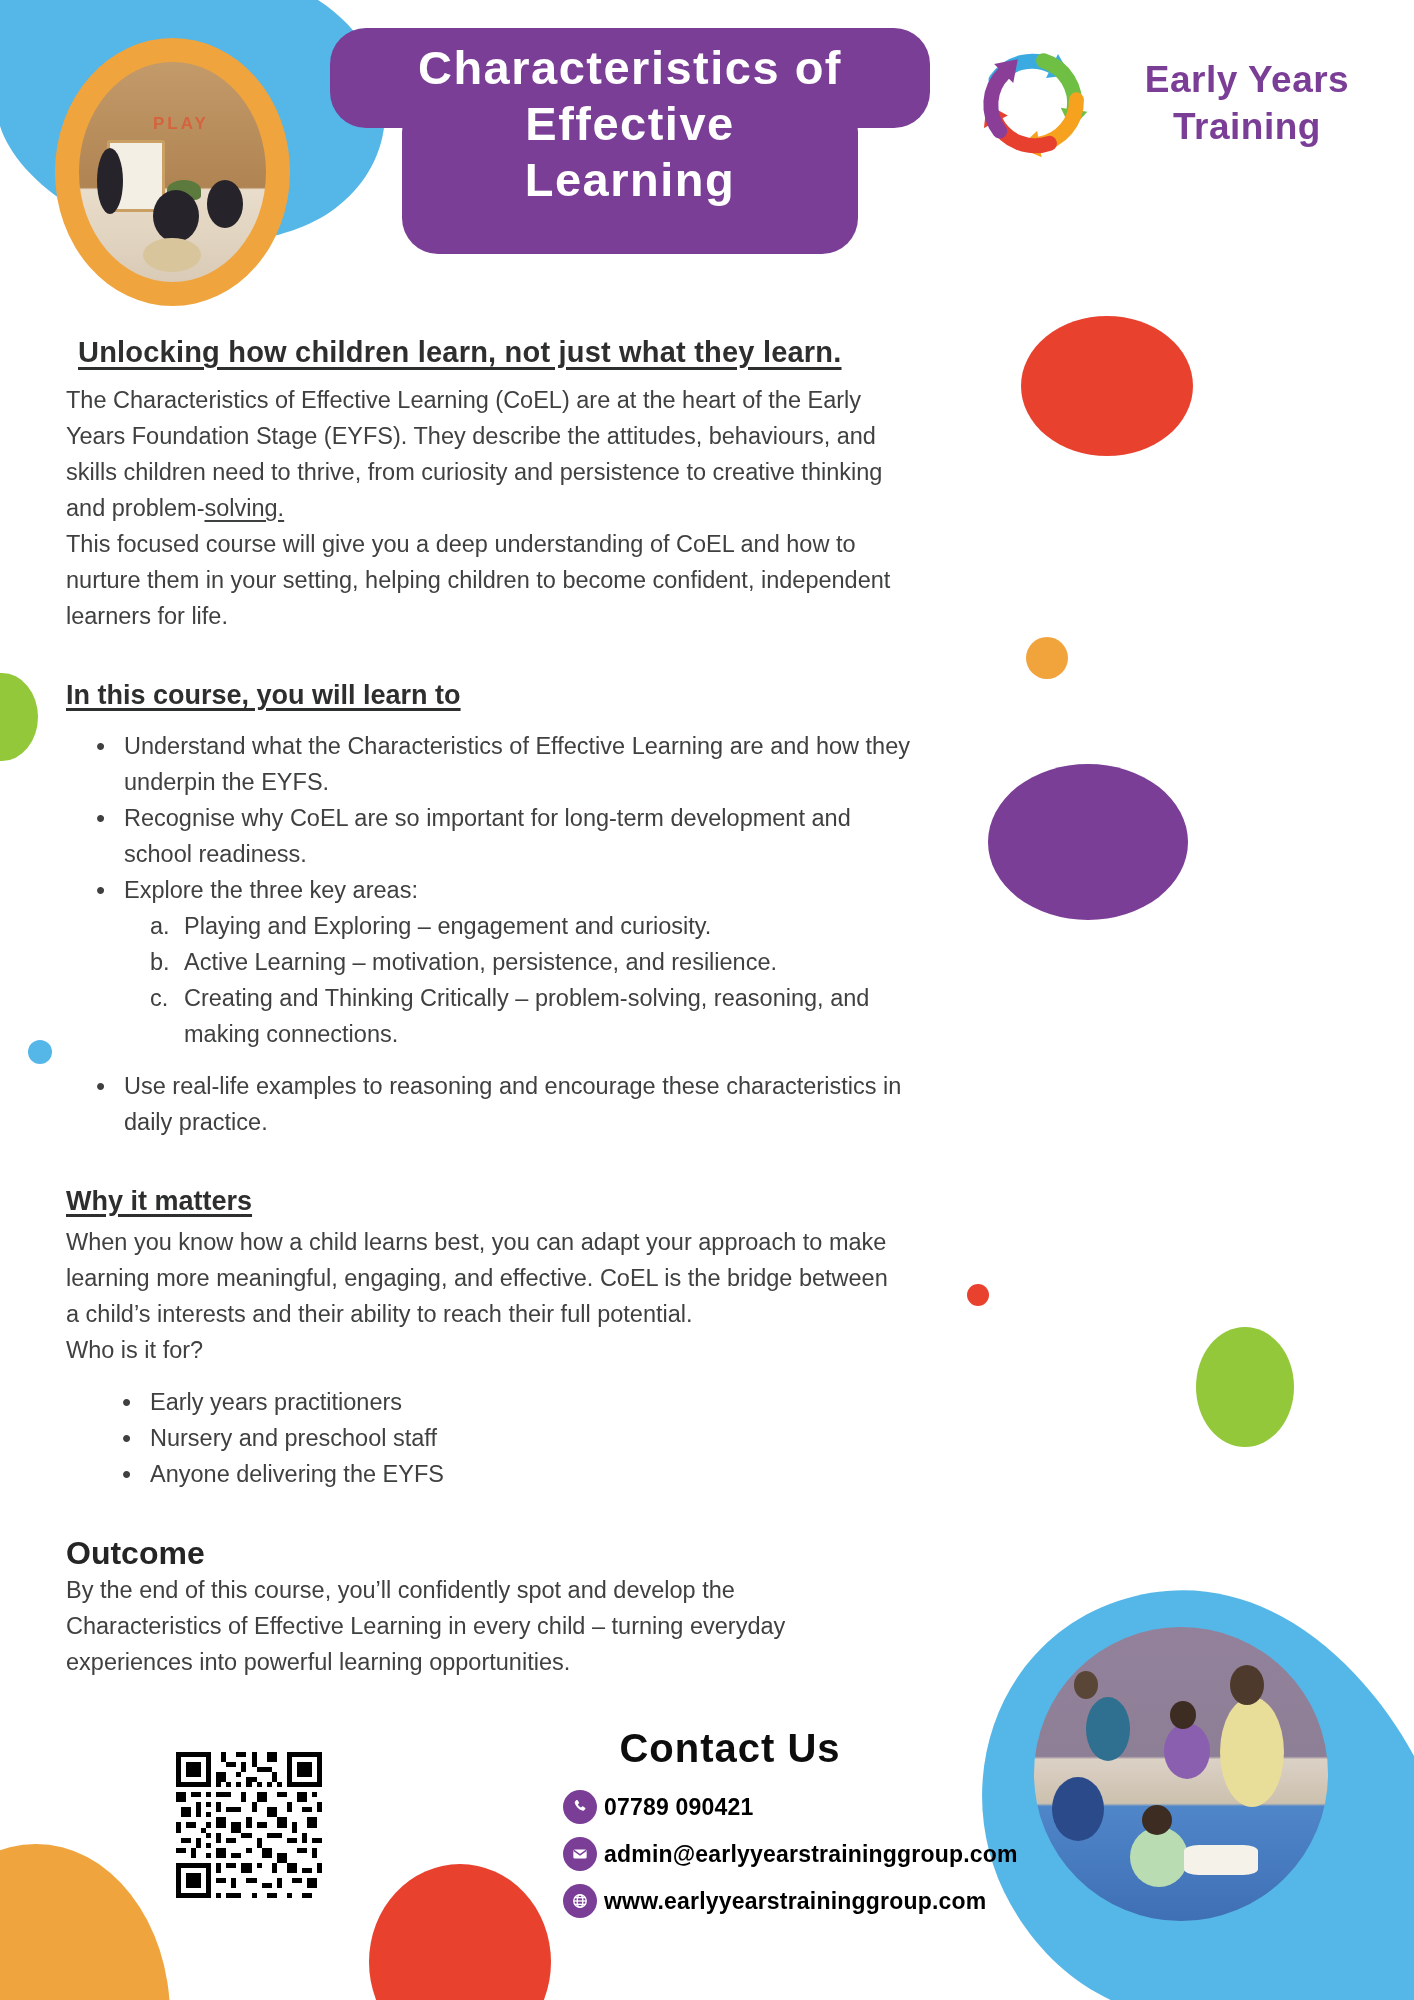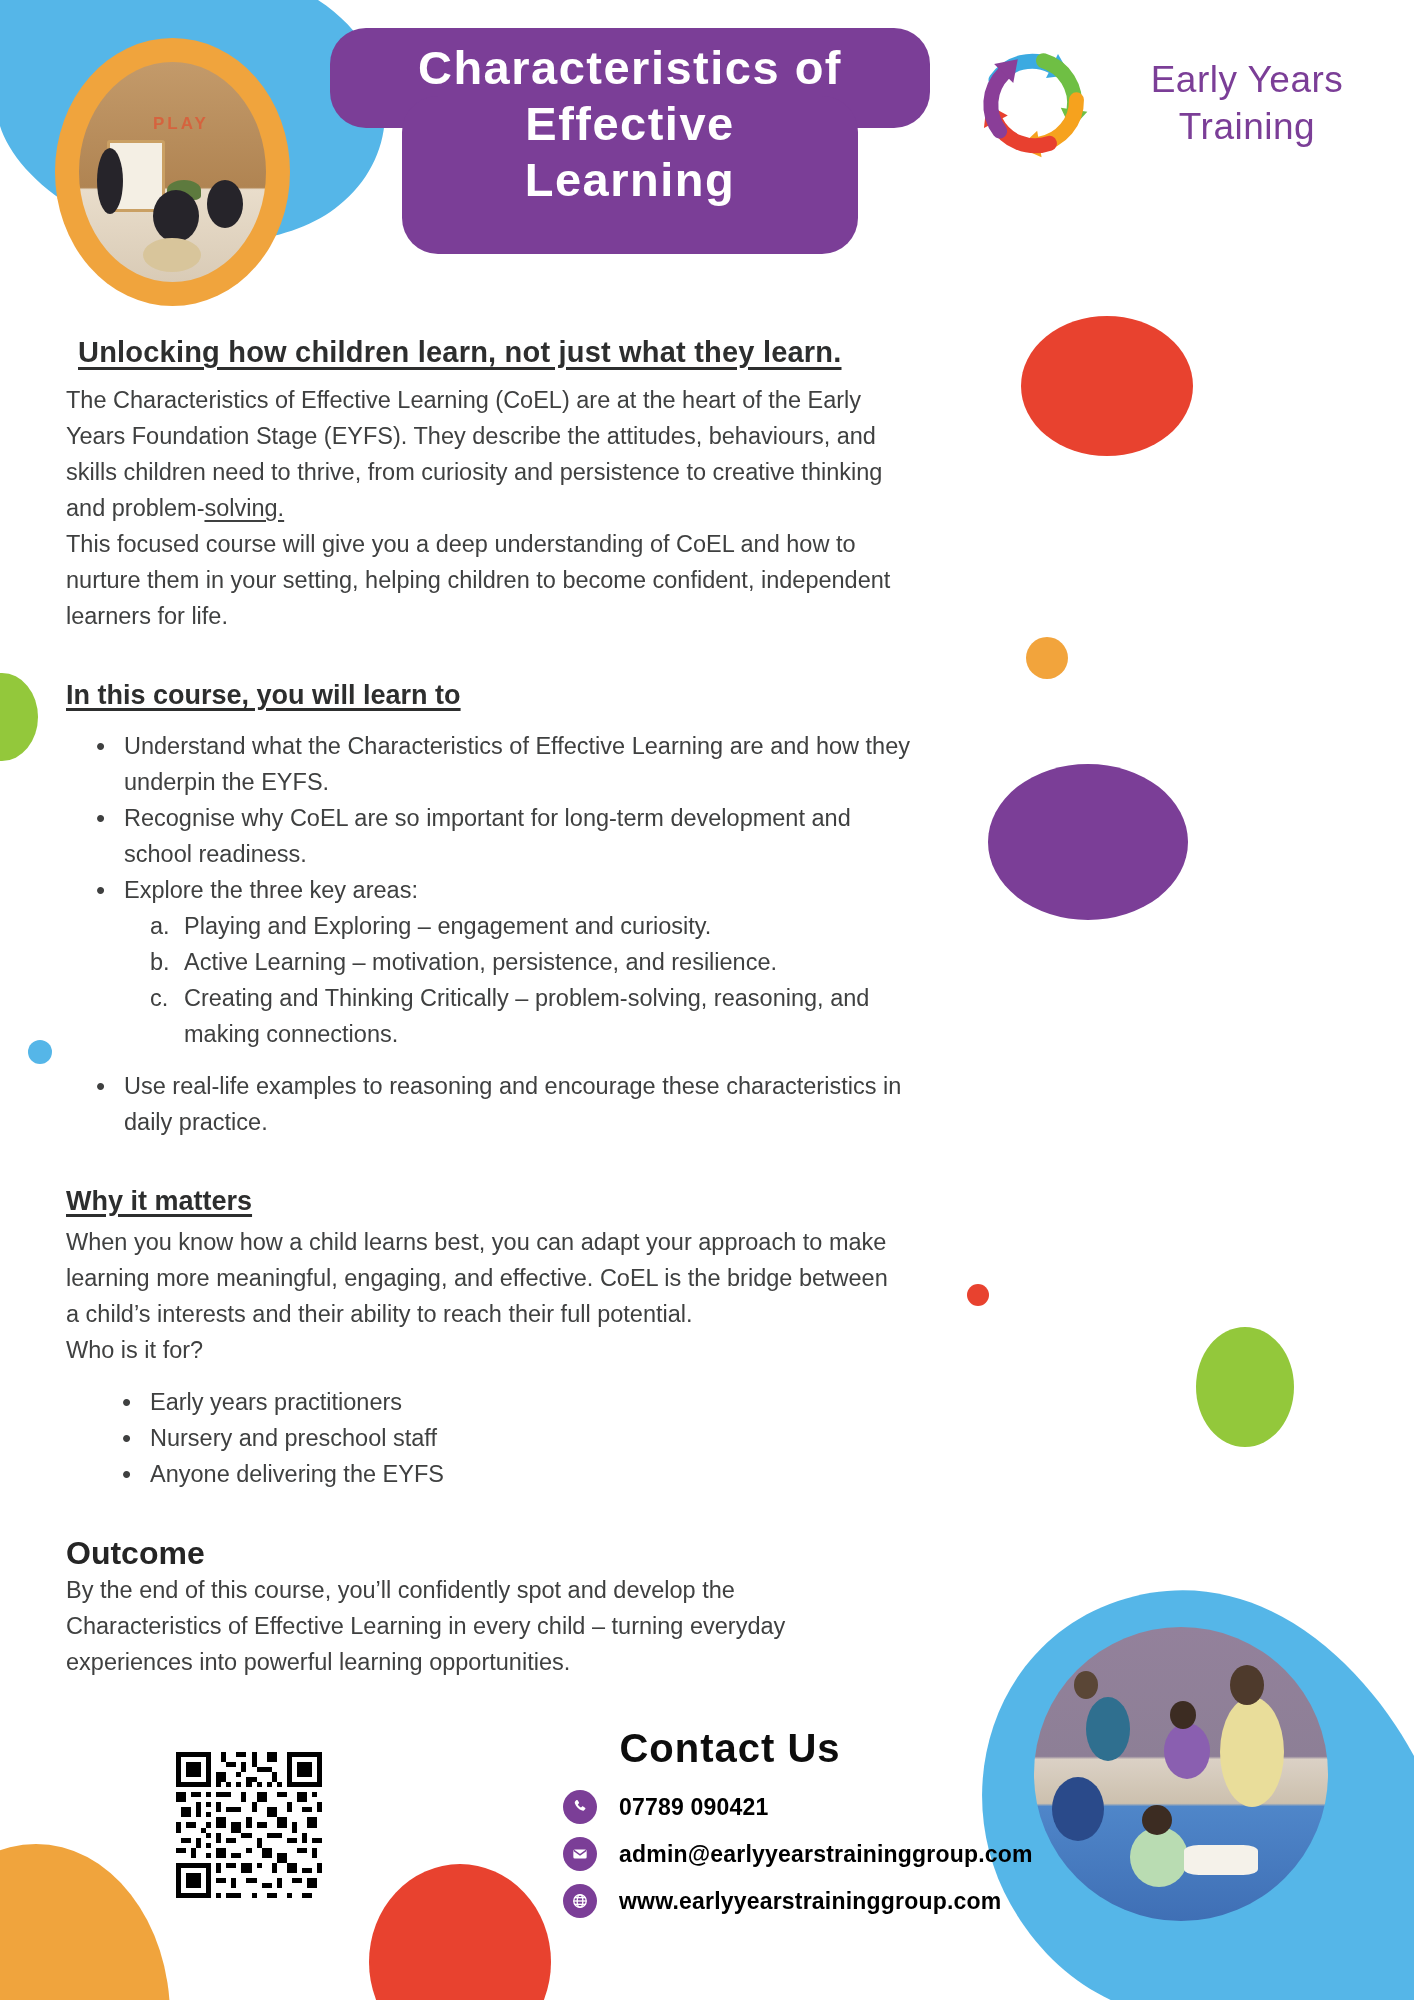--- a/index.html
+++ b/index.html
@@ -16,21 +16,21 @@
   .tb-wide   { left:330px; top:28px;  width:600px; height:100px; }
   .tb-narrow { left:402px; top:96px;  width:456px; height:158px; }
   .title-text{
     position:absolute; left:330px; top:40px; width:600px; z-index:2;
     text-align:center; color:#ffffff; font-weight:bold;
     font-size:47px; line-height:56px; letter-spacing:1.5px;
   }
   .brand { position:absolute; left:958px; top:28px; z-index:1; display:flex; align-items:center; }
   .brand-name {
     width:266px; margin-left:6px; text-align:center;
-    color:#7B3E97; font-weight:normal; font-size:37px; line-height:47px; letter-spacing:0.5px;
+    color:#7B3E97; font-weight:bold; font-size:37px; line-height:47px; letter-spacing:0.5px;
   }
 
   
   .hero-ring {
     position:absolute; left:55px; top:38px; width:235px; height:268px;
     background:#F0A43D; border-radius:50%; z-index:1;
   }
   .hero-photo {
     position:absolute; left:24px; top:24px; width:187px; height:220px;
     border-radius:50%; overflow:hidden;
@@ -65,21 +65,21 @@
   ol.alpha > li { position:relative; counter-increment:abc; padding-left:34px; white-space:pre-line; }
   ol.alpha > li::before { content:counter(abc,lower-alpha) "."; position:absolute; left:0; top:0; }
   .u { text-decoration:underline; text-decoration-thickness:2px; text-underline-offset:4px; }
 
   
   .contact-title {
     position:absolute; left:565px; top:1726px; width:330px; z-index:2; text-align:center;
     font-size:40px; font-weight:bold; color:#0d0d0d; letter-spacing:1px;
   }
   .contact-rows { position:absolute; left:563px; top:1790px; z-index:2; display:flex; flex-direction:column; gap:13px; }
-  .contact-row { display:flex; align-items:center; gap:22px; }
+  .contact-row { display:flex; align-items:center; gap:7px; }
   .c-icon {
     flex:0 0 auto; width:34px; height:34px; border-radius:50%; background:#7B3E97;
     display:flex; align-items:center; justify-content:center;
   }
   .c-text { font-size:23px; font-weight:bold; color:#000; letter-spacing:0.2px; }
 
   .qr { position:absolute; left:176px; top:1752px; width:146px; height:146px; z-index:2; }
 
   
   .photo-br {

